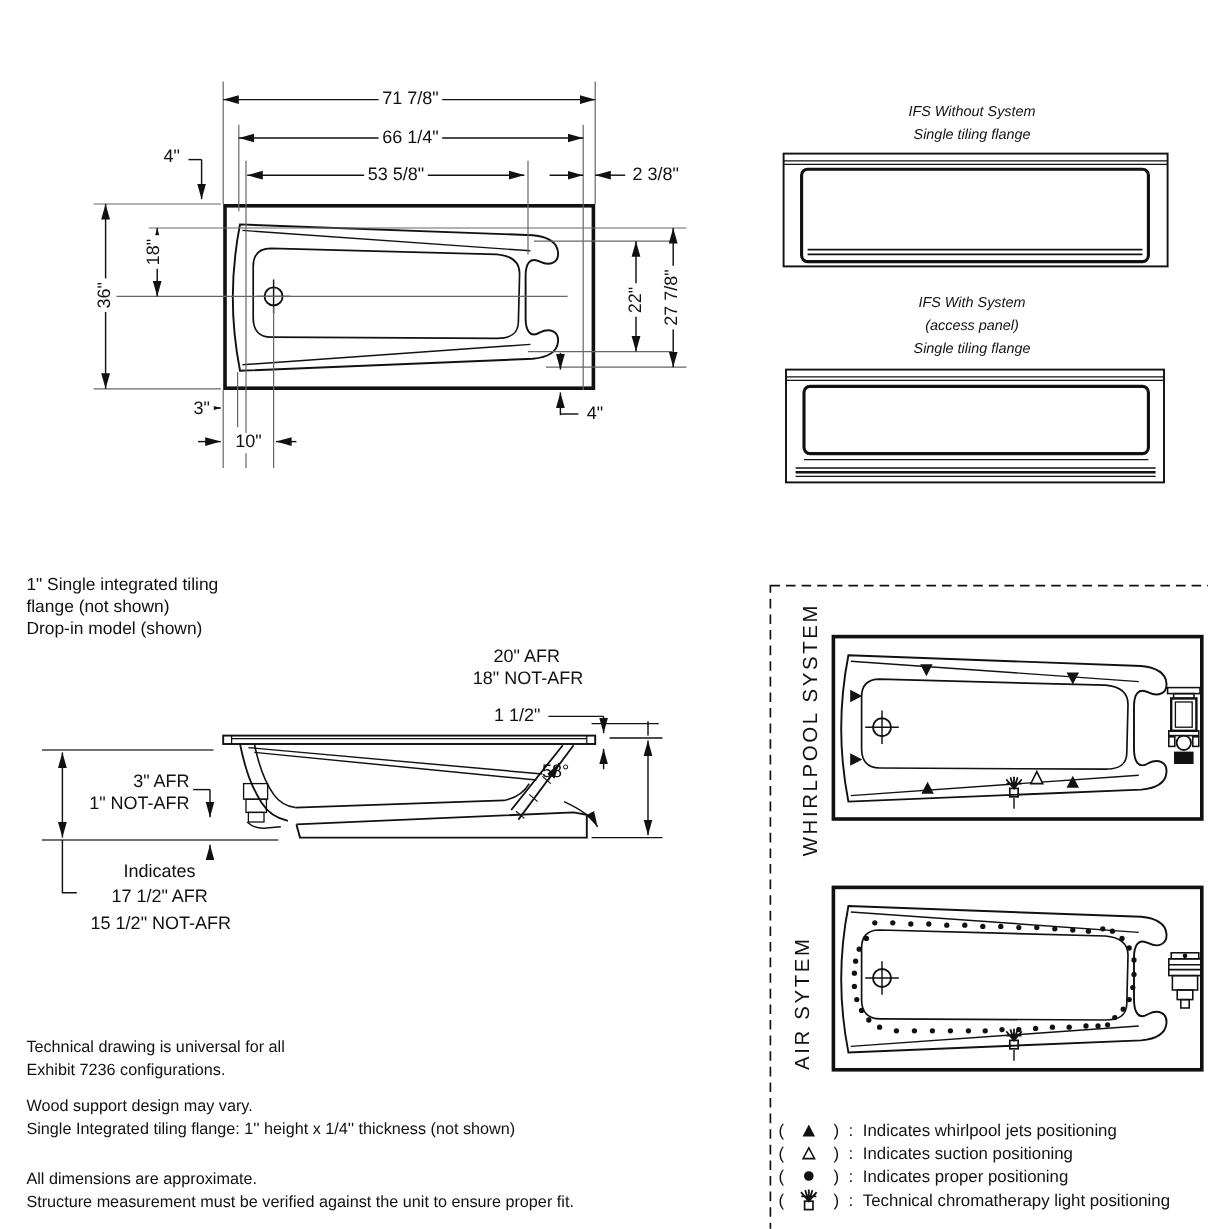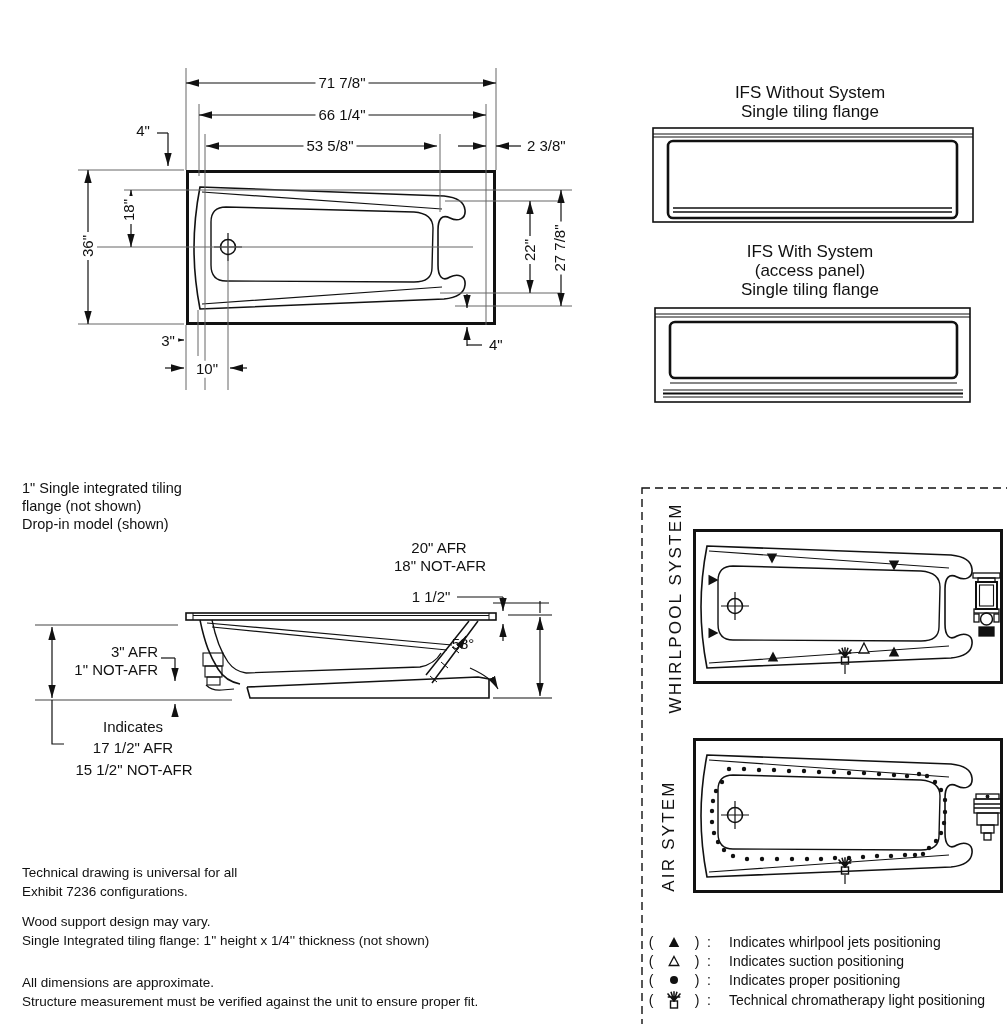--- a/index.html
+++ b/index.html
@@ -7,30 +7,30 @@
     width:1007px;height:1024px;position:relative;background:#fff;overflow:hidden;
     font-family:"Liberation Sans",sans-serif;color:#111;
   }
   #gfx{position:absolute;left:0;top:0;}
   .lbl{position:absolute;font-size:15px;line-height:1.1;white-space:nowrap;
        background:#fff;padding:0 3px;transform:translate(-50%,-50%);}
   .rot{transform:translate(-50%,-50%) rotate(-90deg);}
   .la{transform:translate(0,-50%);}          
   .ra{transform:translate(-100%,-50%);}      
   .nobg{background:transparent;padding:0;}
-  .title{position:absolute;font-size:17px;text-align:right;transform:translate(-50%,-50%);white-space:nowrap;}
+  .title{position:absolute;font-size:12px;text-align:right;transform:translate(-50%,-50%);white-space:nowrap;font-style:italic;}
   .note{position:absolute;font-size:14.5px;line-height:18px;white-space:pre-line;background:transparent;}
   .bold-note{position:absolute;font-weight:normal;font-size:13.5px;line-height:18.5px;white-space:pre-line;}
   .vlabel{position:absolute;font-size:17px;letter-spacing:2.2px;white-space:nowrap;
           transform:translate(-50%,-50%) rotate(-90deg);}
   .legend-row{position:absolute;left:644px;height:20px;display:flex;align-items:center;font-size:14px;}
   .legend-row .lp{width:14px;text-align:center;}
   .legend-row .licon{width:32px;display:flex;justify-content:center;align-items:center;}
   .legend-row .lc{width:10px;text-align:center;}
-  .legend-row .ll{margin-left:15px;white-space:nowrap;}
+  .legend-row .ll{margin-left:5px;white-space:nowrap;}
 </style>
 </head>
 <body>
 
 <svg id="gfx" width="1007" height="1024" viewBox="0 0 1007 1024">
   <defs>
     <marker id="arr" viewBox="0 0 12 8" markerWidth="13" markerHeight="9" refX="12" refY="4" orient="auto-start-reverse" markerUnits="userSpaceOnUse">
       <path d="M0,0.6 L12,4 L0,7.4 Z" fill="#111"></path>
     </marker>
 

